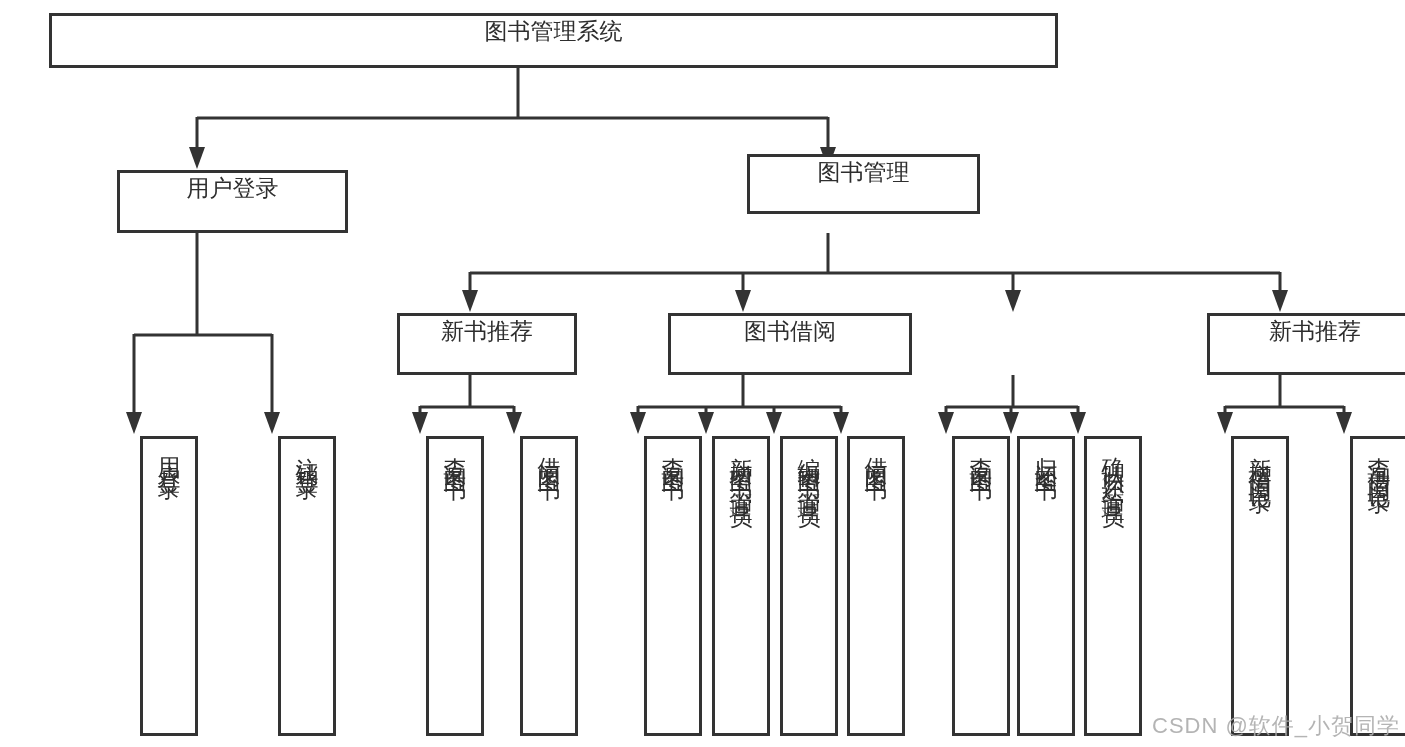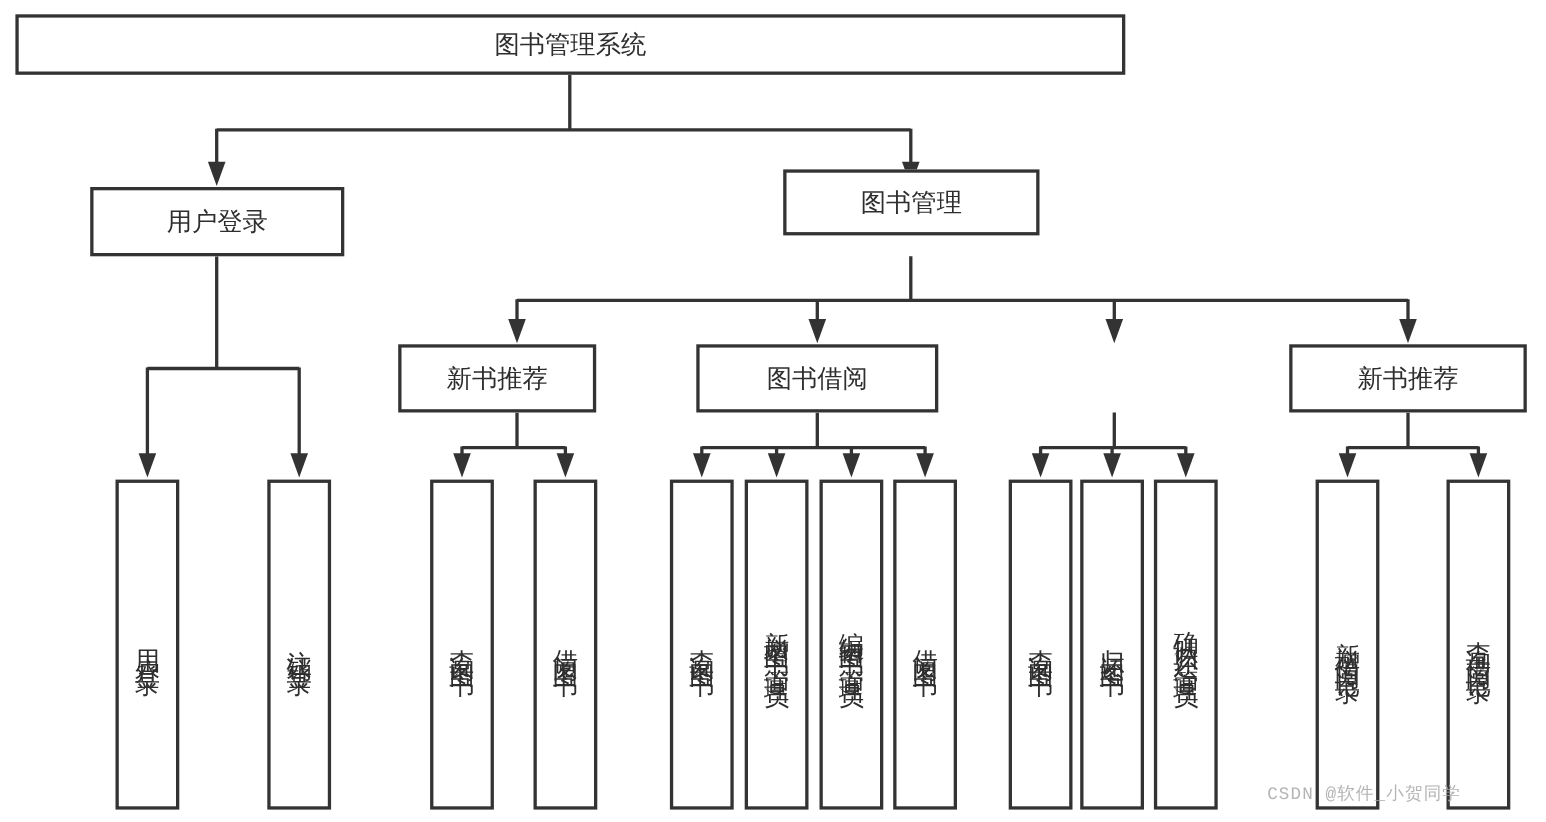--- a/index.html
+++ b/index.html
@@ -16,44 +16,43 @@
     position: absolute;
     left: 0; top: 0;
     width: 1405px; height: 747px;
     z-index: 1;
   }
   .node {
     position: absolute;
     background: #ffffff;
     border: 3px solid #333333;
     display: flex;
-    align-items: center;
     justify-content: center;
     color: #2e2e2e;
     font-size: 23px;
     z-index: 2;
+    margin-left: 35px;
   }
   .node.leaf .vlabel {
     writing-mode: vertical-rl;
     text-orientation: mixed;
     letter-spacing: 7px;
     line-height: 1;
     font-size: 23px;
     white-space: nowrap;
   }
   .watermark {
     position: absolute;
     left: 1152px;
     top: 711px;
-    font-size: 16px;
+    font-size: 22px;
     letter-spacing: 1px;
     color: rgba(172, 172, 172, 0.9);
     z-index: 3;
     white-space: nowrap;
-    font-family: Liberation Mono, monospace;
   }
 </style>
 </head>
 <body>
 
 <div class="canvas">
 
   <svg class="connectors" viewBox="0 0 1405 747" xmlns="http://www.w3.org/2000/svg">
     <g stroke="#333333" stroke-width="3" fill="none">
 
@@ -101,21 +100,21 @@
   <div class="node" style="left:82px;top:170px;width:231px;height:63px">
     <span>用户登录</span>
   </div>
   <div class="node" style="left:712px;top:154px;width:233px;height:60px">
     <span>图书管理</span>
   </div>
 
   <div class="node" style="left:362px;top:313px;width:180px;height:62px">
     <span>新书推荐</span>
   </div>
-  <div class="node" style="left:633px;top:313px;width:220px;height:62px">
+  <div class="node" style="left:633px;top:313px;width:244px;height:62px">
     <span>图书借阅</span>
   </div>
   <div class="node" style="left:1172px;top:313px;width:216px;height:62px">
     <span>新书推荐</span>
   </div>
 
   <div class="node leaf" style="left:105px;top:436px;width:58px;height:300px">
     <span class="vlabel">用户登录</span>
   </div>
   <div class="node leaf" style="left:243px;top:436px;width:58px;height:300px">

